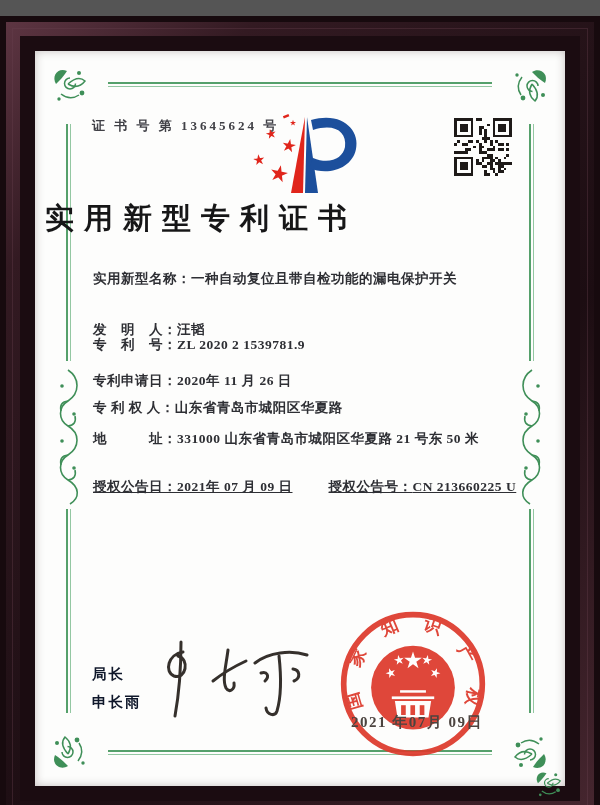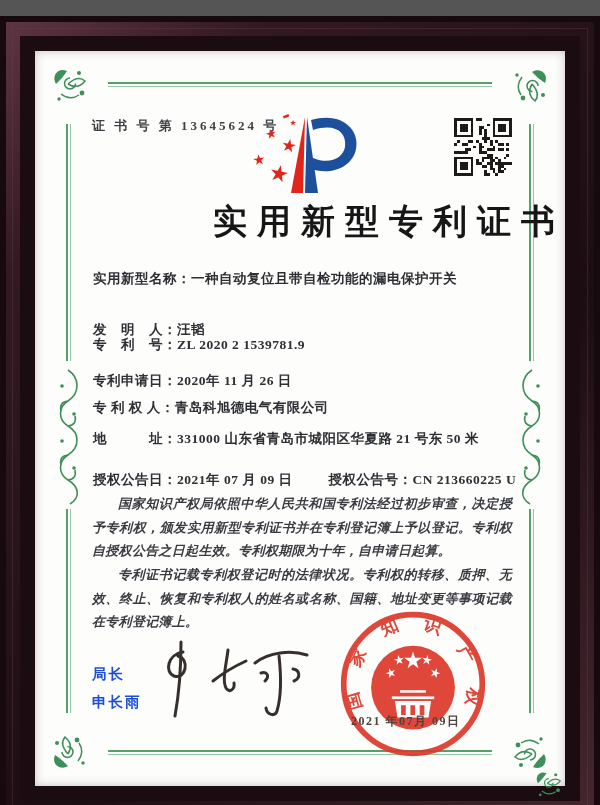--- a/index.html
+++ b/index.html
@@ -11,35 +11,35 @@
   .f2::after{content:"";position:absolute;inset:6px;border:1px solid #6a4250;opacity:.35;}
   .f3{position:absolute;inset:20px;background:#1b0c11;}
   .paper{position:absolute;inset:35px;background:#fefefdff;background:#fdfdfc;box-shadow:inset 0 0 10px rgba(40,20,25,.25);}
   
   .bl{position:absolute;box-sizing:border-box;}
   .bl.h{height:5px;border-top:2px solid #55a06b;border-bottom:1px solid #93c7a2;}
   .bl.v{width:5px;border-left:2px solid #55a06b;border-right:1px solid #93c7a2;}
   .orn{position:absolute;}
   
   .certno{position:absolute;left:57px;top:66px;font-size:13px;letter-spacing:3px;color:#404046;font-weight:600;}
-  .title{position:absolute;left:0;right:0;top:148px;text-align:right;font-size:34px;font-weight:700;
+  .title{position:absolute;left:0;right:0;top:148px;text-align:left;font-size:29px;font-weight:700;
          letter-spacing:10px;color:#161617;text-indent:10px;}
   .fields{position:absolute;left:58px;top:219px;width:425px;font-size:13.5px;color:#2e2f34;font-weight:600;}
   .frow{position:absolute;left:0;white-space:nowrap;text-align:right;}
   .flabel{letter-spacing:.5px;}
   .fvalue{letter-spacing:.5px;}
   .pair2{margin-left:36px;}
   .paras{position:absolute;left:57px;top:441px;width:420px;font-size:13px;line-height:1.82;
          color:#3b3c42;font-style:italic;font-weight:600;text-align:justify;letter-spacing:.3px;}
   .paras p{margin:0;text-indent:2em;}
-  .director{position:absolute;left:57px;top:609px;font-size:14.5px;font-weight:700;color:#1d4ed8;
+  .director{position:absolute;left:57px;top:609px;font-size:14.5px;font-weight:700;color:#0f172a;
             font-family:"Liberation Sans","DejaVu Sans",sans-serif;line-height:28px;letter-spacing:2px;}
   .sig{position:absolute;left:118px;top:585px;}
   .seal{position:absolute;left:303px;top:558px;opacity:.93;}
-  .sealdate{position:absolute;left:316px;top:662px;font-size:12px;font-weight:600;color:#4c4440;
+  .sealdate{position:absolute;left:316px;top:662px;font-size:15px;font-weight:600;color:#4c4440;
             letter-spacing:1.5px;z-index:5;}
   .qr{position:absolute;left:419px;top:67px;width:58px;height:58px;}
   .logo{position:absolute;left:208px;top:60px;}
   .hiddendefs{position:absolute;width:0;height:0;overflow:hidden;}
 </style>
 </head>
 <body>
 
 <div class="stage">
   <div class="f1"></div>
@@ -318,34 +318,30 @@
       <div class="frow" style="top:51px;">
         <span class="flabel">发　明　人：</span><span class="fvalue">汪韬</span>
       </div>
       <div class="frow" style="top:66px;">
         <span class="flabel">专　利　号：</span><span class="fvalue">ZL 2020 2 1539781.9</span>
       </div>
       <div class="frow" style="top:102px;">
         <span class="flabel">专利申请日：</span><span class="fvalue">2020年 11 月 26 日</span>
       </div>
       <div class="frow" style="top:129px;">
-        <span class="flabel">专 利 权 人：</span><span class="fvalue">青岛科旭德电气有限公司</span>
+        <span class="flabel">专 利 权 人：</span><span class="fvalue">山东省青岛市城阳区华夏路</span>
       </div>
       <div class="frow" style="top:160px;">
         <span class="flabel">地　　　址：</span><span class="fvalue">331000 山东省青岛市城阳区华夏路 21 号东 50 米</span>
       </div>
-      <div class="frow" style="top:201px;">
+      <div class="frow" style="top:208px;text-decoration:underline;">
         <span class="flabel">授权公告日：</span><span class="fvalue">2021年 07 月 09 日</span><span class="flabel pair2">授权公告号：</span><span class="fvalue">CN 213660225 U</span>
       </div>
     </div>
 
-    <div class="paras">
-      <p>国家知识产权局依照中华人民共和国专利法经过初步审查，决定授予专利权，颁发实用新型专利证书并在专利登记簿上予以登记。专利权自授权公告之日起生效。专利权期限为十年，自申请日起算。</p>
-      <p>专利证书记载专利权登记时的法律状况。专利权的转移、质押、无效、终止、恢复和专利权人的姓名或名称、国籍、地址变更等事项记载在专利登记簿上。</p>
-    </div>
 
     <div class="director">
       <div>局长</div>
       <div>申长雨</div>
     </div>
 
     <svg class="sig" width="165" height="92" viewBox="0 0 165 92" fill="none" stroke="#35302c" stroke-width="3" stroke-linecap="round">
       <path d="M30 16 C 15 18 11 36 21 40 C 33 44 37 23 25 20"></path>
       <path d="M28 6 C 28 30 26 58 22 80"></path>
       <path d="M60 45 C 70 37 80 31 93 25"></path>

